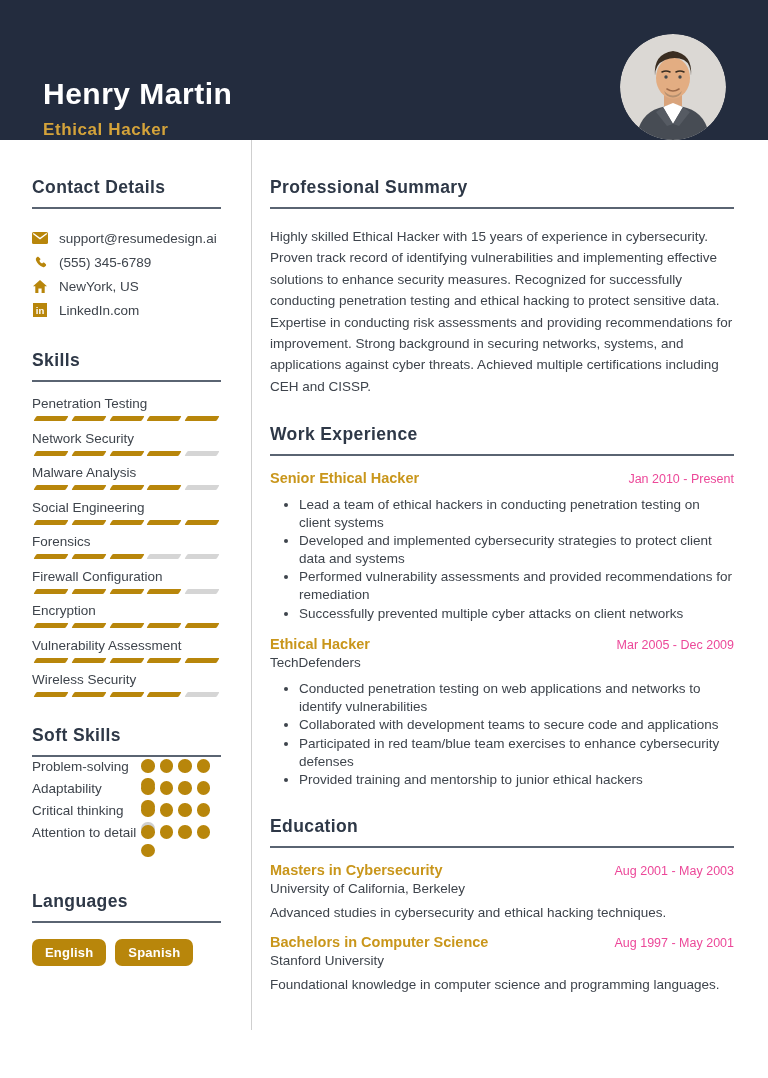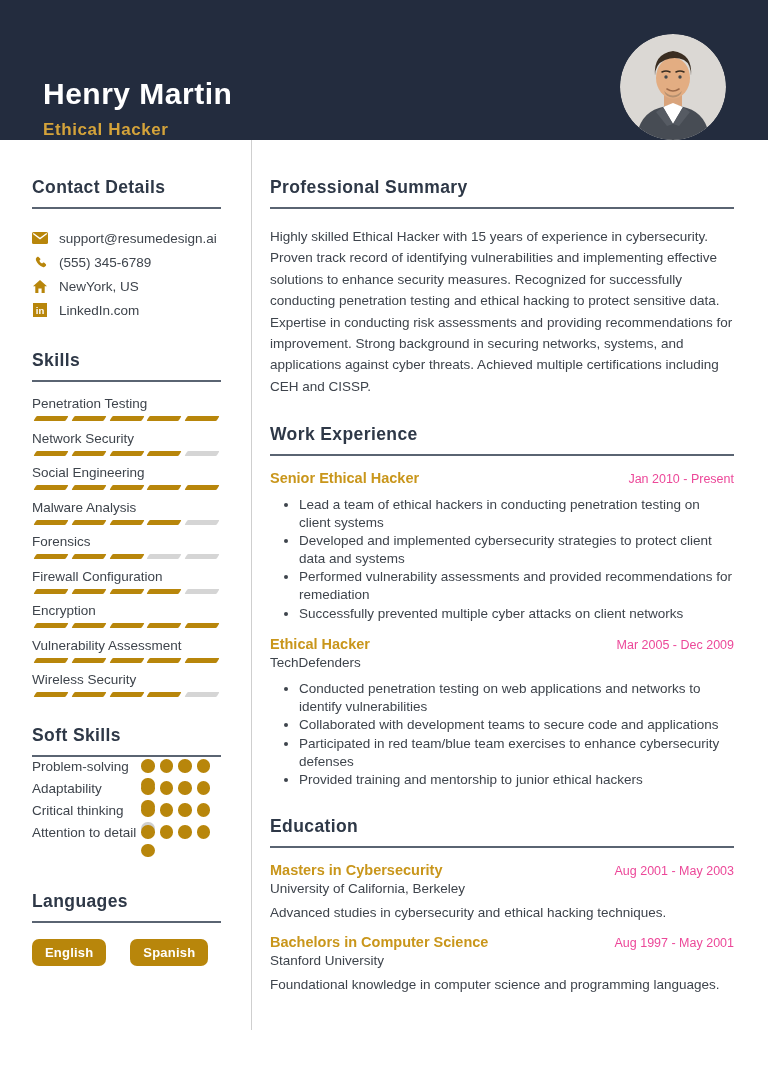--- a/index.html
+++ b/index.html
@@ -43,21 +43,21 @@
 
   
   .soft-list { padding-bottom:18px; }
   .soft-row { position:relative; height:22px; }
   .soft-label { font-size:13.5px; color:#3e444c; line-height:20px; }
   .dots { position:absolute; top:2px; right:6px; width:74px; display:flex; flex-wrap:wrap; gap:5px; }
   .dot { width:13.5px; height:13.5px; border-radius:50%; background:#cfcfcf; }
   .dot.fill { background:#b8860b; }
 
   
-  .lang-row { margin-top:16px; display:flex; gap:24px; }
+  .lang-row { margin-top:16px; display:flex; gap:9px; }
   .lang-badge { background:#b8860b; color:#ffffff; font-size:13px; font-weight:700;
                 padding:6px 13px; border-radius:7px; letter-spacing:0.2px; }
 
   
   .summary-text { margin-top:17px; font-size:13.5px; line-height:21.4px; color:#3e444c; }
   .m-sec { margin-top:27px; }
   .sb-sec { margin-top:28px; }
   .first-sec { margin-top:37px; }
 
   .job { margin-top:14px; }
@@ -168,37 +168,37 @@
             <span class="skill-label">Network Security</span>
             <div class="bar">
                 <span class="seg fill"></span>
                 <span class="seg fill"></span>
                 <span class="seg fill"></span>
                 <span class="seg fill"></span>
                 <span class="seg"></span>
               </div>
           </div>
           <div class="skill">
+            <span class="skill-label">Malware Analysis</span>
+            <div class="bar">
+                <span class="seg fill"></span>
+                <span class="seg fill"></span>
+                <span class="seg fill"></span>
+                <span class="seg fill"></span>
+                <span class="seg"></span>
+              </div>
+          </div>
+          <div class="skill">
             <span class="skill-label">Social Engineering</span>
             <div class="bar">
                 <span class="seg fill"></span>
                 <span class="seg fill"></span>
                 <span class="seg fill"></span>
                 <span class="seg fill"></span>
                 <span class="seg fill"></span>
-              </div>
-          </div>
-          <div class="skill">
-            <span class="skill-label">Malware Analysis</span>
-            <div class="bar">
-                <span class="seg fill"></span>
-                <span class="seg fill"></span>
-                <span class="seg fill"></span>
-                <span class="seg fill"></span>
-                <span class="seg"></span>
               </div>
           </div>
           <div class="skill">
             <span class="skill-label">Forensics</span>
             <div class="bar">
                 <span class="seg fill"></span>
                 <span class="seg fill"></span>
                 <span class="seg fill"></span>
                 <span class="seg"></span>
                 <span class="seg"></span>

